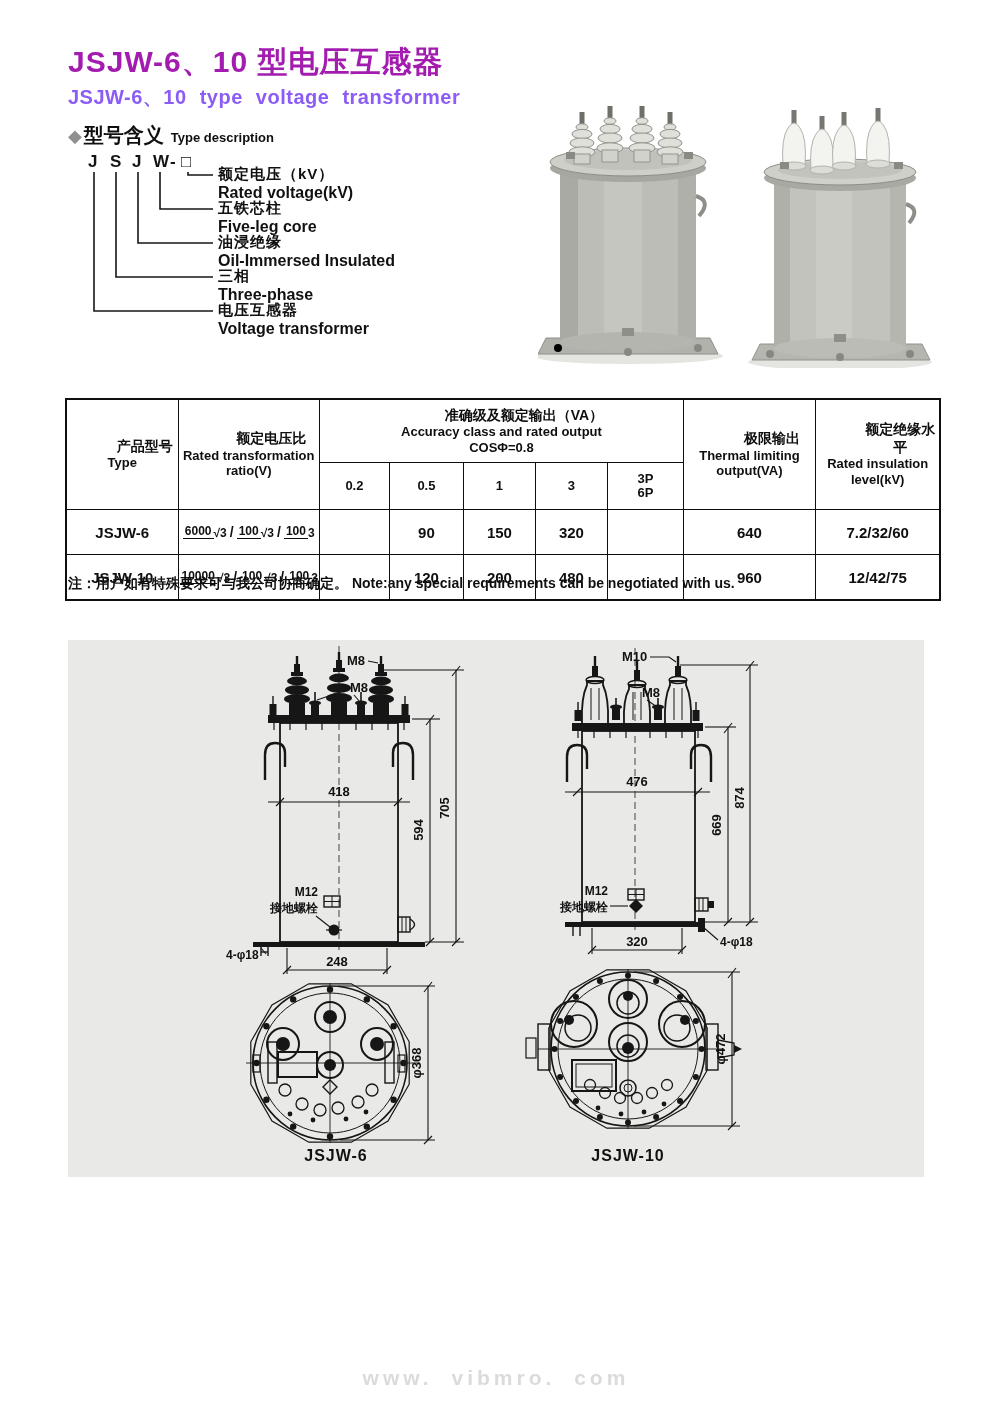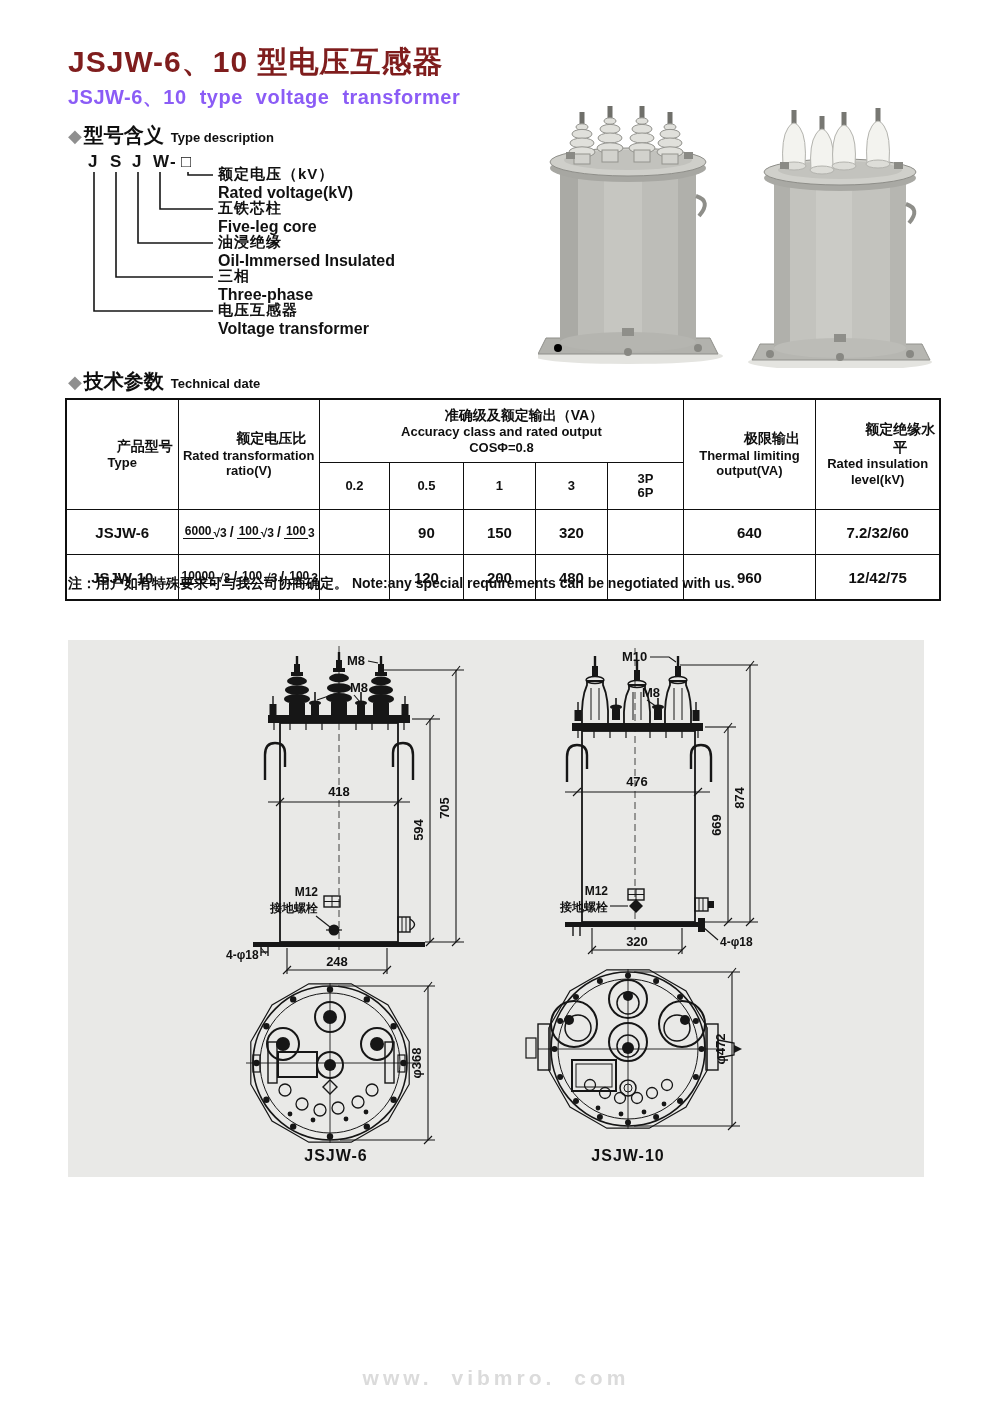--- a/index.html
+++ b/index.html
@@ -1,20 +1,20 @@
 <!DOCTYPE html>
 <html><head>
 <meta charset="utf-8">
 <style>
   html,body{margin:0;padding:0;background:#ffffff;}
   body{font-family:"Liberation Sans","DejaVu Sans",sans-serif;color:#111;}
   .page{position:relative;width:992px;height:1403px;background:#fff;overflow:hidden;}
 
   
-  .title-cn{position:absolute;left:68px;top:42px;font-size:30px;font-weight:bold;color:#7f1d1d;letter-spacing:1px;text-align:center;}
+  .title-cn{position:absolute;left:68px;top:42px;font-size:30px;font-weight:bold;color:#a21caf;letter-spacing:1px;text-align:center;}
   .title-en{position:absolute;left:68px;top:84px;font-size:20px;font-weight:bold;color:#8b5cf6;word-spacing:7px;letter-spacing:.5px;}
 
   .sec{position:absolute;left:68px;font-size:20px;font-weight:bold;color:#0f0f0f;white-space:nowrap;}
   .sec .dia{color:#8f8f8f;font-size:18px;margin-right:2px;}
   .sec .en{margin-left:7px;font-size:13px;}
 
   
   .tdiag{position:absolute;left:85px;top:150px;width:430px;height:206px;}
   .tdiag svg{position:absolute;left:0;top:0;}
   .tletters{position:absolute;left:0;top:2px;height:22px;}
@@ -197,23 +197,20 @@
         <rect x="356" y="62" width="9" height="7" fill="#8a8a85"></rect>
         <path d="M368 104 q15 5 3 19" fill="none" stroke="#8e8e89" stroke-width="4"></path>
         <rect x="296" y="234" width="12" height="8" fill="#8f8f8a"></rect>
         <circle cx="232" cy="254" r="4" fill="#888883"></circle>
         <circle cx="372" cy="254" r="4" fill="#888883"></circle>
         <circle cx="302" cy="257" r="4" fill="#888883"></circle>
       </g>
     </svg>
   </div>
 
-  <div class="sec" style="top:368px;">
-    <span class="dia">◆</span><span>技术参数</span><span class="en">Technical date</span>
-  </div>
 
   <table class="ttable">
     <colgroup>
       <col style="width:112px">
         <col style="width:124px">
         <col style="width:70px">
         <col style="width:74px">
       <col style="width:72px">
         <col style="width:72px">
         <col style="width:76px">

